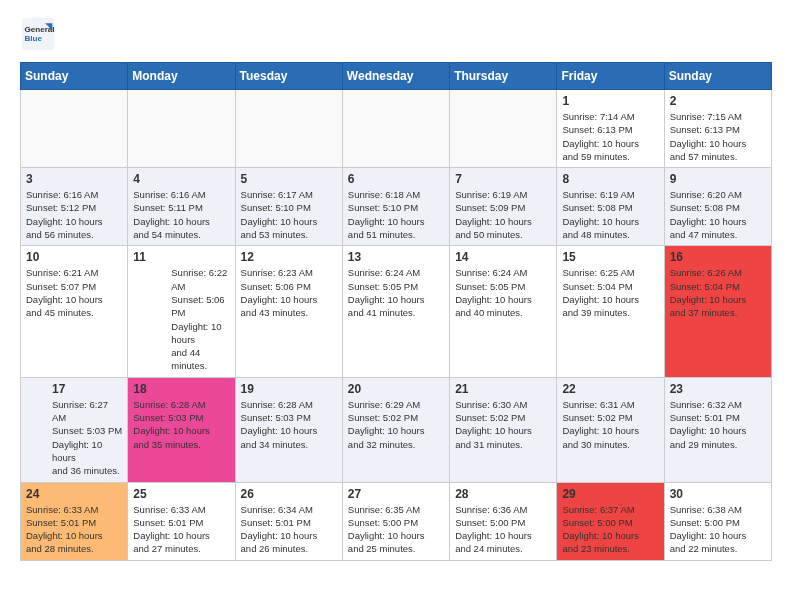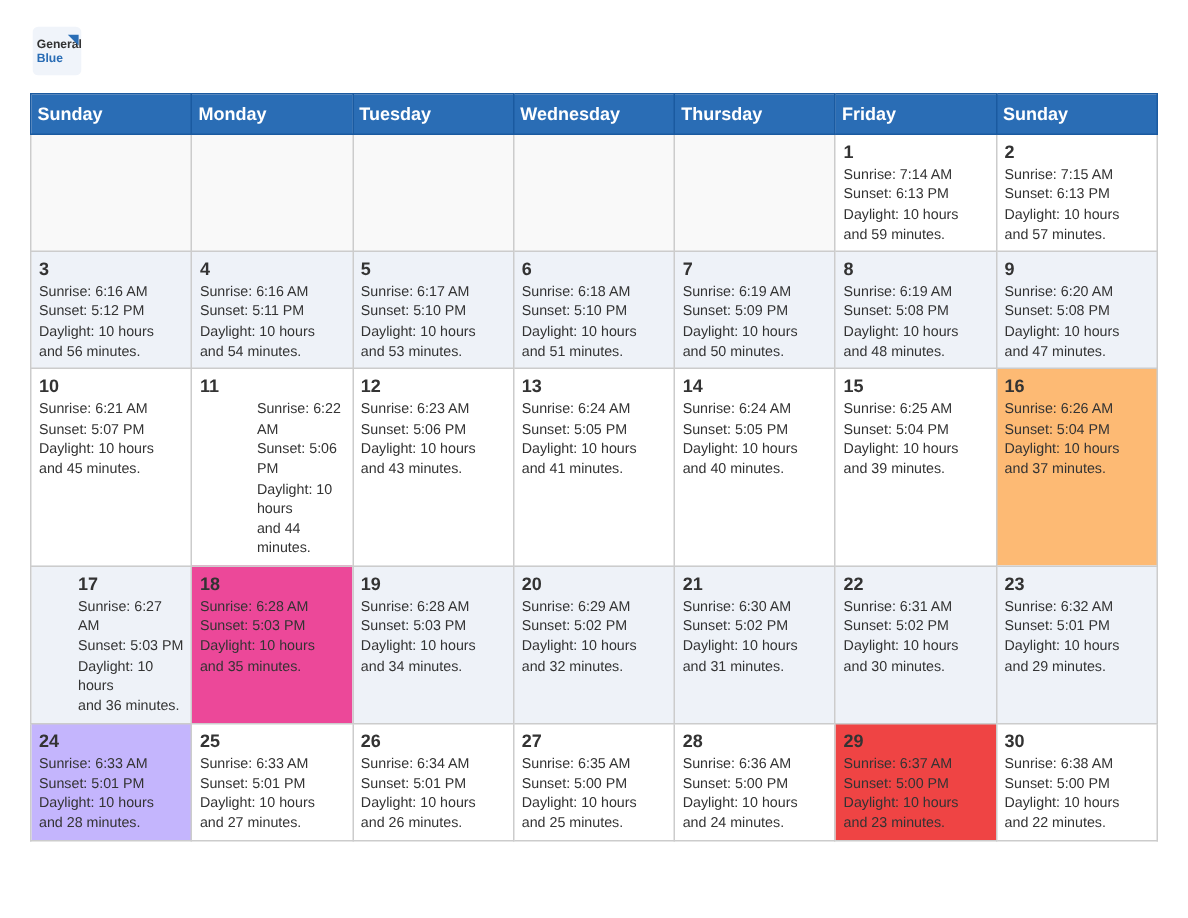--- a/index.html
+++ b/index.html
@@ -230,21 +230,21 @@
 Daylight: 10 hours
 and 40 minutes.</div>
         </td>
         <td style="background: rgb(255, 255, 255);">
           <span class="day-num">15</span>
           <div class="day-info" style="white-space: pre-line;">Sunrise: 6:25 AM
 Sunset: 5:04 PM
 Daylight: 10 hours
 and 39 minutes.</div>
         </td>
-        <td style="background: #fdba74;">
+        <td style="background: #ef4444;">
           <span class="day-num">16</span>
           <div class="day-info" style="white-space: pre-line;">Sunrise: 6:26 AM
 Sunset: 5:04 PM
 Daylight: 10 hours
 and 37 minutes.</div>
         </td>
       </tr>
       <tr>
         <td style="background: rgb(238, 242, 248); padding-left: 31px;">
           <span class="day-num">17</span>
@@ -290,21 +290,21 @@
         </td>
         <td style="background: rgb(238, 242, 248);">
           <span class="day-num">23</span>
           <div class="day-info" style="white-space: pre-line;">Sunrise: 6:32 AM
 Sunset: 5:01 PM
 Daylight: 10 hours
 and 29 minutes.</div>
         </td>
       </tr>
       <tr>
-        <td style="background: #c4b5fd;">
+        <td style="background: #fdba74;">
           <span class="day-num">24</span>
           <div class="day-info" style="white-space: pre-line;">Sunrise: 6:33 AM
 Sunset: 5:01 PM
 Daylight: 10 hours
 and 28 minutes.</div>
         </td>
         <td style="background: rgb(255, 255, 255);">
           <span class="day-num">25</span>
           <div class="day-info" style="white-space: pre-line;">Sunrise: 6:33 AM
 Sunset: 5:01 PM

